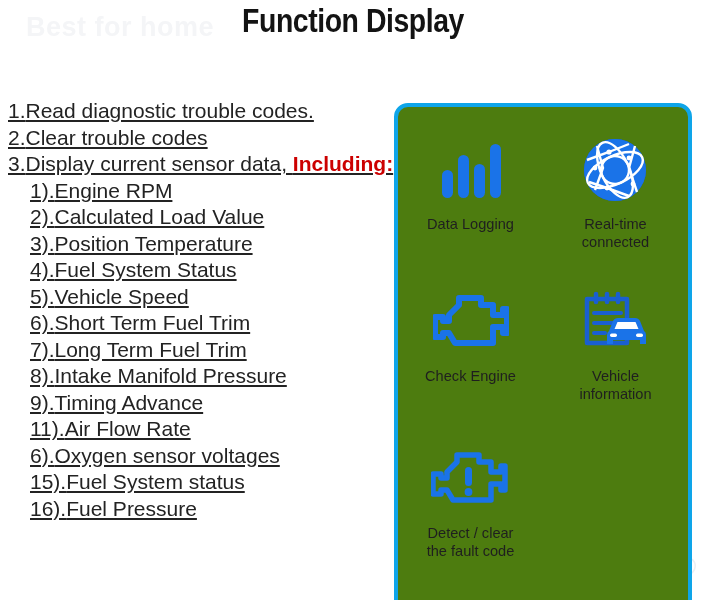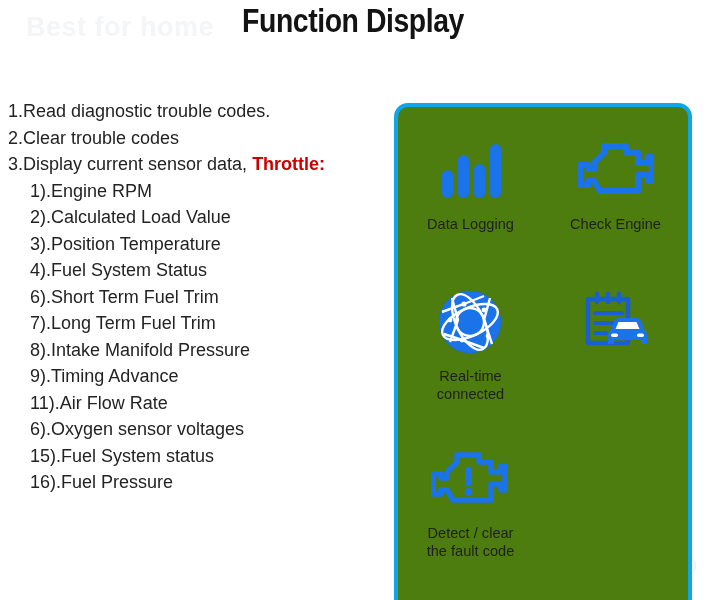--- a/index.html
+++ b/index.html
@@ -59,24 +59,25 @@
   }
 
   
   .list {
     position: absolute;
     left: 8px;
     top: 98px;
     width: 372px;
   }
   .list-row {
-    font-size: 18px;
+    font-size: 21px;
     line-height: 26.5px;
     color: #232323;
     white-space: nowrap;
+    text-decoration: underline;
   }
   .list-row.sub { padding-left: 22px; }
   .hl {
     color: #cc0000;
     font-weight: 700;
   }
 
   
   .panel {
     position: absolute;
@@ -128,34 +129,37 @@
 
 <div class="list">
 
   <div class="list-row">
     <span>1.</span><span>Read diagnostic trouble codes.</span>
   </div>
   <div class="list-row">
     <span>2.</span><span>Clear trouble codes</span>
   </div>
   <div class="list-row">
-    <span>3.</span><span>Display current sensor data, </span><span class="hl">Throttle:</span>
+    <span>3.</span><span>Display current sensor data, </span><span class="hl">Including:</span>
   </div>
 
   <div class="list-row sub">
     <span>1).</span><span>Engine RPM</span>
   </div>
   <div class="list-row sub">
     <span>2).</span><span>Calculated Load Value</span>
   </div>
   <div class="list-row sub">
     <span>3).</span><span>Position Temperature</span>
   </div>
   <div class="list-row sub">
     <span>4).</span><span>Fuel System Status</span>
+  </div>
+  <div class="list-row sub">
+    <span>5).</span><span>Vehicle Speed</span>
   </div>
   <div class="list-row sub">
     <span>6).</span><span>Short Term Fuel Trim</span>
   </div>
   <div class="list-row sub">
     <span>7).</span><span>Long Term Fuel Trim</span>
   </div>
   <div class="list-row sub">
     <span>8).</span><span>Intake Manifold Pressure</span>
   </div>
@@ -183,29 +187,20 @@
     <div class="cell">
       <div class="glyph">
         <svg width="62" height="56" viewBox="0 0 62 56">
           <rect x="3" y="28" width="11" height="28" rx="5.5" fill="#1a73e8"></rect>
           <rect x="19" y="13" width="11" height="43" rx="5.5" fill="#1a73e8"></rect>
           <rect x="35" y="22" width="11" height="34" rx="5.5" fill="#1a73e8"></rect>
           <rect x="51" y="2" width="11" height="54" rx="5.5" fill="#1a73e8"></rect>
         </svg>
       </div>
       <div class="cap">Data Logging</div>
-    </div>
-
-    <div class="cell">
-      <div class="glyph">
-        <svg width="76" height="58" viewBox="0 0 76 58">
-          <path d="M26 12 V5 H48 V12 H60 V22 H70 V16 H74 V40 H70 V34 H60 V50 H22 L16 40 H10 V44 H2 V24 H10 V28 H16 V22 Z" fill="none" stroke="#1a73e8" stroke-width="6" stroke-linejoin="round" stroke-linecap="round"></path>
-        </svg>
-      </div>
-      <div class="cap">Check Engine</div>
     </div>
 
     <div class="cell">
       <div class="glyph">
         <svg width="64" height="64" viewBox="0 0 64 64">
           <circle cx="32" cy="32" r="31" fill="#1457d6"></circle>
           <circle cx="32" cy="32" r="31" fill="#1a73e8"></circle>
           <g fill="none" stroke="#ffffff" stroke-width="2.4">
             <ellipse cx="32" cy="32" rx="14" ry="14" transform="rotate(-25 32 32)"></ellipse>
             <ellipse cx="32" cy="32" rx="30" ry="14" transform="rotate(-25 32 32)"></ellipse>
@@ -223,20 +218,29 @@
             <circle cx="50" cy="46" r="2.4"></circle>
           </g>
         </svg>
       </div>
       <div class="cap">Real-time
 connected</div>
     </div>
 
     <div class="cell">
       <div class="glyph">
+        <svg width="76" height="58" viewBox="0 0 76 58">
+          <path d="M26 12 V5 H48 V12 H60 V22 H70 V16 H74 V40 H70 V34 H60 V50 H22 L16 40 H10 V44 H2 V24 H10 V28 H16 V22 Z" fill="none" stroke="#1a73e8" stroke-width="6" stroke-linejoin="round" stroke-linecap="round"></path>
+        </svg>
+      </div>
+      <div class="cap">Check Engine</div>
+    </div>
+
+    <div class="cell">
+      <div class="glyph">
         <svg width="64" height="62" viewBox="0 0 64 62">
 
           <path d="M4 8 H44 V52 H4 Z" fill="none" stroke="#1a5fd0" stroke-width="4.5" stroke-linejoin="round"></path>
 
           <g stroke="#1a5fd0" stroke-width="4.5" stroke-linecap="round">
             <line x1="13" y1="3" x2="13" y2="11"></line>
             <line x1="24" y1="3" x2="24" y2="11"></line>
             <line x1="35" y1="3" x2="35" y2="11"></line>
           </g>
 
@@ -249,20 +253,22 @@
           <g fill="#1a73e8">
             <path d="M26 40 L30 30 Q31.5 27 35 27 H52 Q55.5 27 57 30 L61 40 Q63 41 63 44 V53 H57 V49 H30 V53 H24 V44 Q24 41 26 40 Z"></path>
           </g>
           <g fill="#ffffff">
             <path d="M31.5 38 L34.5 31 H52.5 L55.5 38 Z"></path>
             <rect x="27" y="42.5" width="7" height="3.4" rx="1.7"></rect>
             <rect x="53" y="42.5" width="7" height="3.4" rx="1.7"></rect>
           </g>
         </svg>
       </div>
+      <div class="cap">Vehicle
+information</div>
     </div>
 
 
     <div class="cell">
       <div class="glyph">
         <svg width="78" height="58" viewBox="0 0 78 58">
           <path d="M26 12 V5 H48 V12 H60 V22 H70 V16 H74 V40 H70 V34 H60 V50 H22 L16 40 H10 V44 H2 V24 H10 V28 H16 V22 Z" fill="none" stroke="#1a73e8" stroke-width="5.5" stroke-linejoin="round" stroke-linecap="round"></path>
           <g fill="#1a73e8">
             <rect x="34" y="17" width="7" height="19" rx="3.5"></rect>
             <circle cx="37.5" cy="42" r="3.9"></circle>

